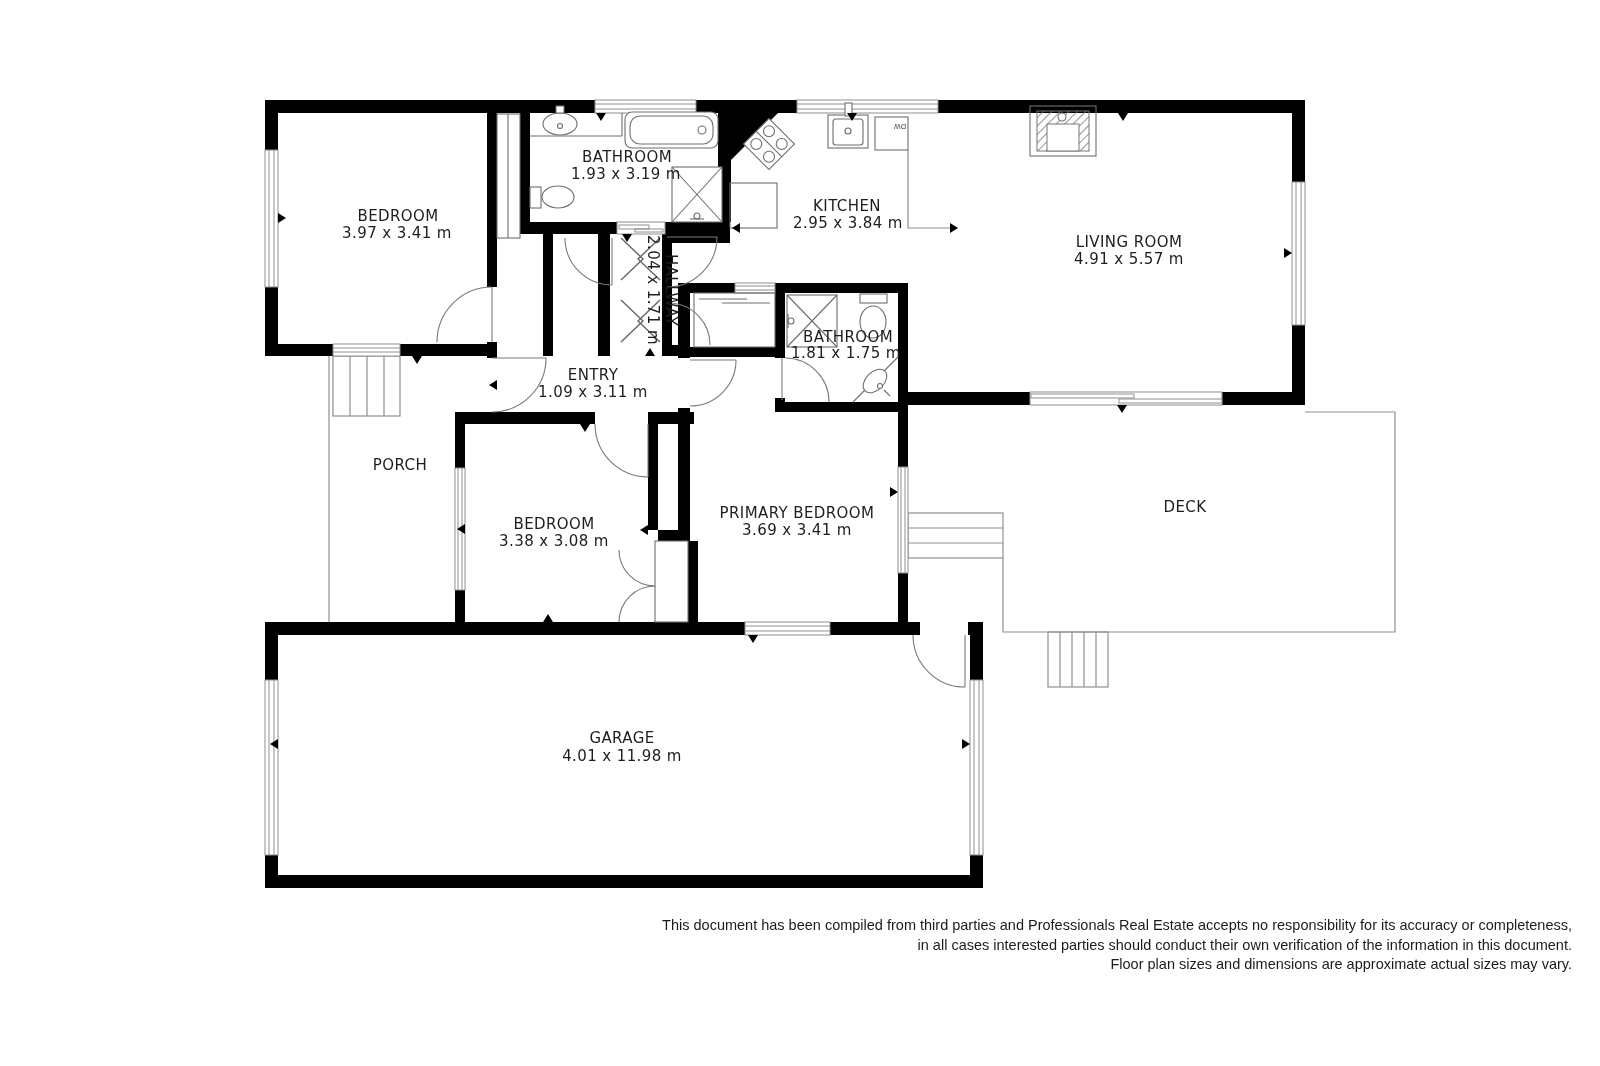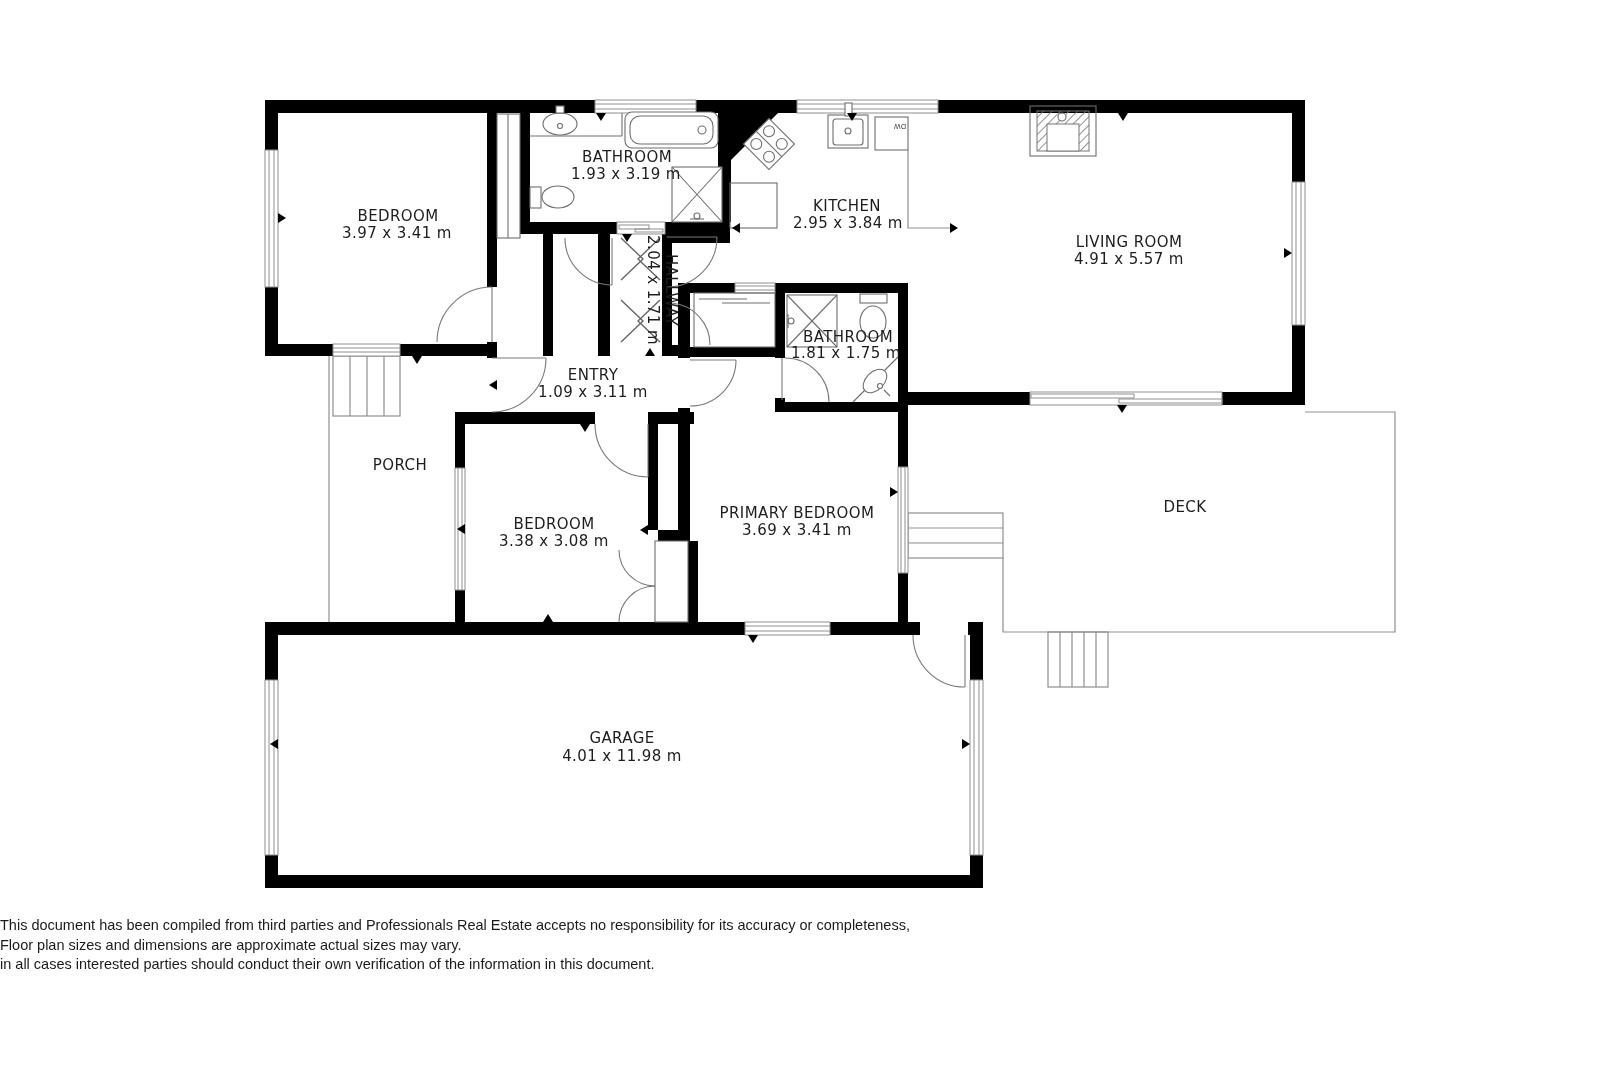--- a/index.html
+++ b/index.html
@@ -14,21 +14,21 @@
   .fx{stroke:var(--fixture,#6e6e6e);stroke-width:1.1;fill:#fff;}
   .fxn{stroke:var(--fixture,#6e6e6e);stroke-width:1.1;fill:none;}
   .door{stroke:#7a7a7a;stroke-width:1.1;fill:none;}
   .win{fill:#fff;stroke:#8f8f8f;stroke-width:1;}
   .winl{stroke:#8f8f8f;stroke-width:1;fill:none;}
   .mk{fill:#000;stroke:none;}
   .chev{stroke:#666;stroke-width:1.4;fill:none;}
   text.rl{font:15px "DejaVu Sans",sans-serif;fill:var(--text,#1d1d1d);text-anchor:middle;letter-spacing:.4px;}
   text.tiny{font:7px "DejaVu Sans",sans-serif;fill:#444;text-anchor:middle;letter-spacing:0;}
   .disclaimer{
-    position:absolute;left:0;top:916px;width:1572px;text-align:left;
+    position:absolute;left:0;top:916px;width:1572px;text-align:right;
     font:14.5px "Liberation Sans",sans-serif;line-height:19.5px;color:#1b1b1b;
   }
 </style>
 </head>
 <body>
 
 <svg width="1600" height="1066" viewBox="0 0 1600 1066">
   <defs>
     <pattern id="hatch" width="6" height="6" patternUnits="userSpaceOnUse" patternTransform="rotate(45)">
       <line x1="0" y1="0" x2="0" y2="6" stroke="#777" stroke-width="1.6"></line>
@@ -394,15 +394,15 @@
     </g>
     <g>
       <text class="rl" x="622" y="743">GARAGE</text>
       <text class="rl" x="622" y="761">4.01 x 11.98 m</text>
     </g>
   </g>
 </svg>
 
 <div class="disclaimer">
   <div>This document has been compiled from third parties and Professionals Real Estate accepts no responsibility for its accuracy or completeness,</div>
+  <div>in all cases interested parties should conduct their own verification of the information in this document.</div>
   <div>Floor plan sizes and dimensions are approximate actual sizes may vary.</div>
-  <div>in all cases interested parties should conduct their own verification of the information in this document.</div>
 </div>
 
 </body></html>

